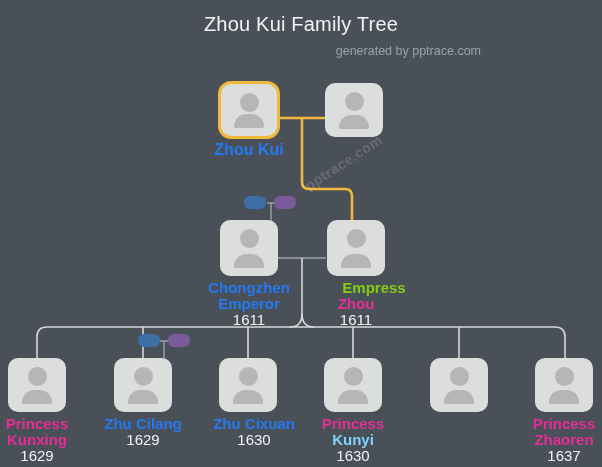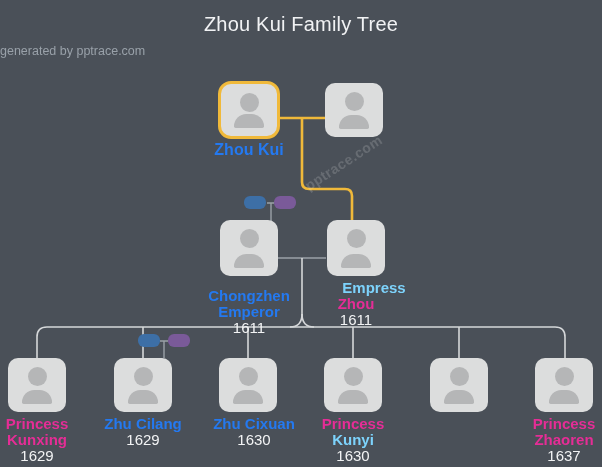--- a/index.html
+++ b/index.html
@@ -13,21 +13,21 @@
     background:var(--background,#4a5058);
     overflow:hidden;
   }
   .title{
     position:absolute;top:13px;left:0;width:602px;
     text-align:center;font-size:20px;font-weight:500;
     color:#f1f2f4;letter-spacing:.2px;
   }
   .subtitle{
     position:absolute;top:44px;left:0;width:481px;
-    text-align:left;font-size:12.5px;color:#99a1a9;
+    text-align:right;font-size:12.5px;color:#99a1a9;
   }
   .watermark{
     position:absolute;left:302px;top:180px;
     transform:rotate(-33deg);transform-origin:0 0;
     font-size:14px;font-weight:600;letter-spacing:.5px;
     color:rgba(255,255,255,0.16);white-space:nowrap;
     pointer-events:none;
   }
   svg.lines{position:absolute;left:0;top:0;}
   .ln-white{stroke:var(--line-white,#d5d7d9);stroke-width:1.6;fill:none;}
@@ -108,27 +108,27 @@
 
   <div class="chip male" style="left:244px;top:196px;"></div>
   <div class="chip female" style="left:274px;top:196px;"></div>
 
   <div class="pbox tall" style="left:220px;top:220px;">
     <div class="person"></div>
   </div>
   <div class="pbox tall" style="left:327px;top:220px;">
     <div class="person"></div>
   </div>
-  <div class="nlabel" style="left:194px;top:288px;width:110px;">
+  <div class="nlabel" style="left:194px;top:280px;width:110px;">
     <div style="color: rgb(36, 121, 240);">Chongzhen</div>
     <div style="color: rgb(36, 121, 240);">Emperor</div>
     <div class="year">1611</div>
   </div>
   <div class="nlabel" style="left:301px;top:280px;width:110px;">
-    <div style="color: #7dd3fc; padding-left: 36px;">Empress</div>
+    <div style="color: #84cc16; padding-left: 36px;">Empress</div>
     <div style="color: rgb(229, 45, 150);">Zhou</div>
     <div class="year">1611</div>
   </div>
 
   <div class="chip male" style="left:138px;top:334px;"></div>
   <div class="chip female" style="left:168px;top:334px;"></div>
 
   <div class="pbox" style="left:8px;top:358px;">
       <div class="person"></div>
     </div>

